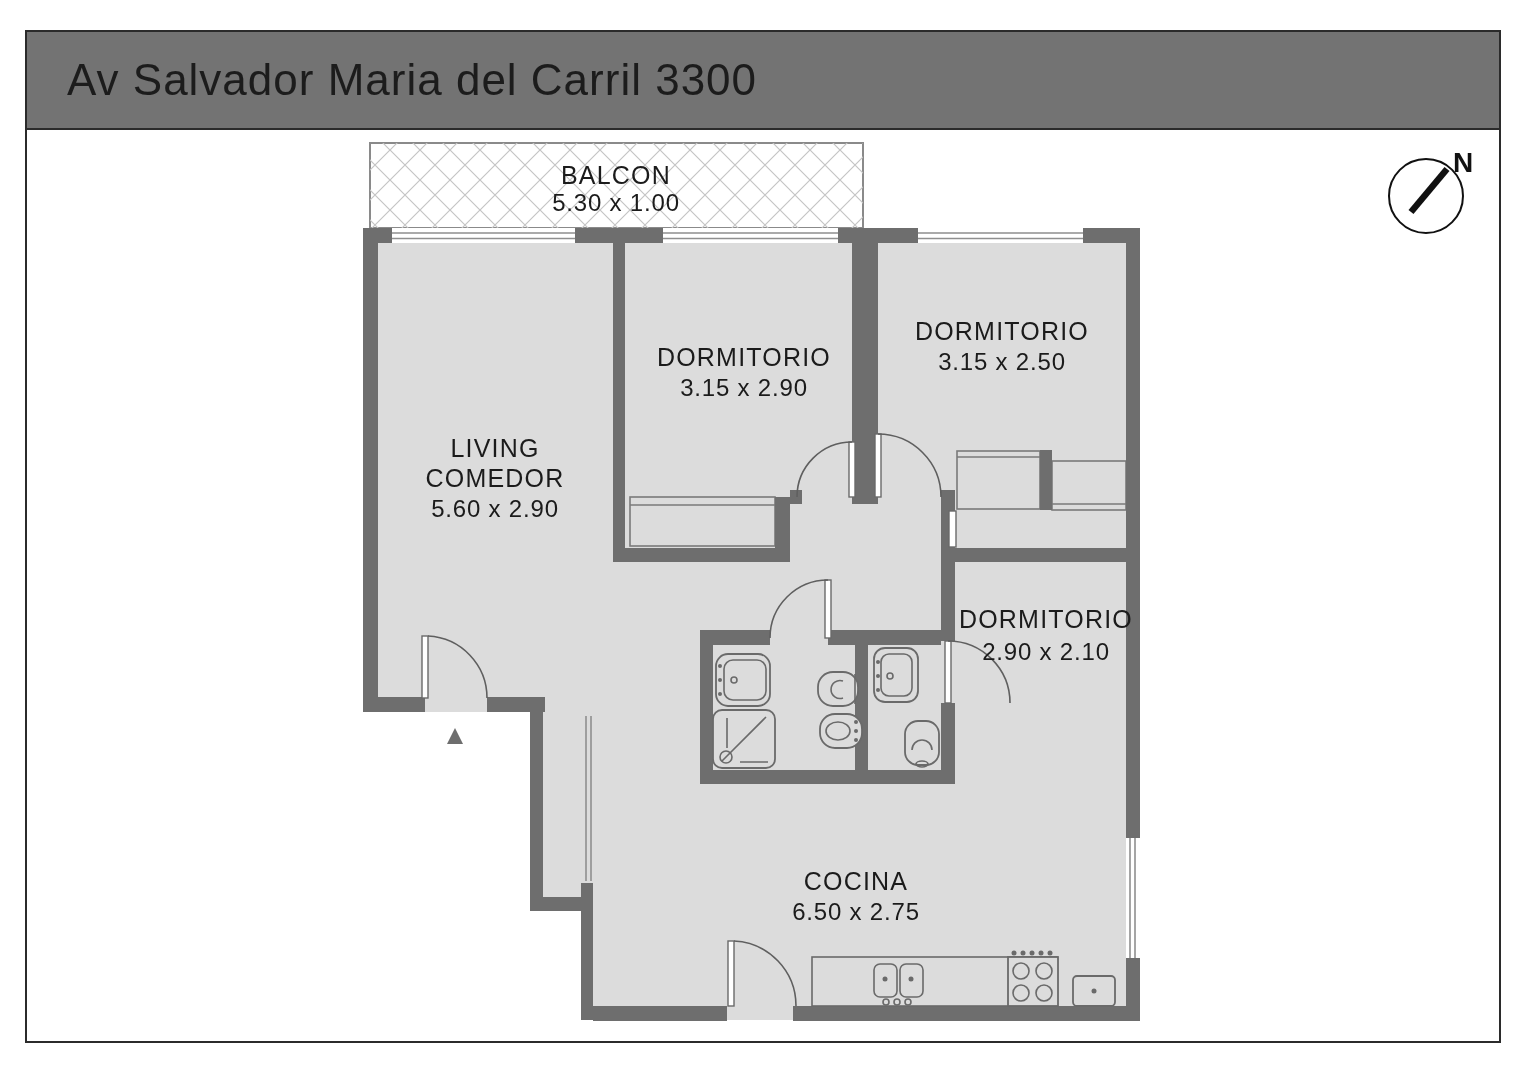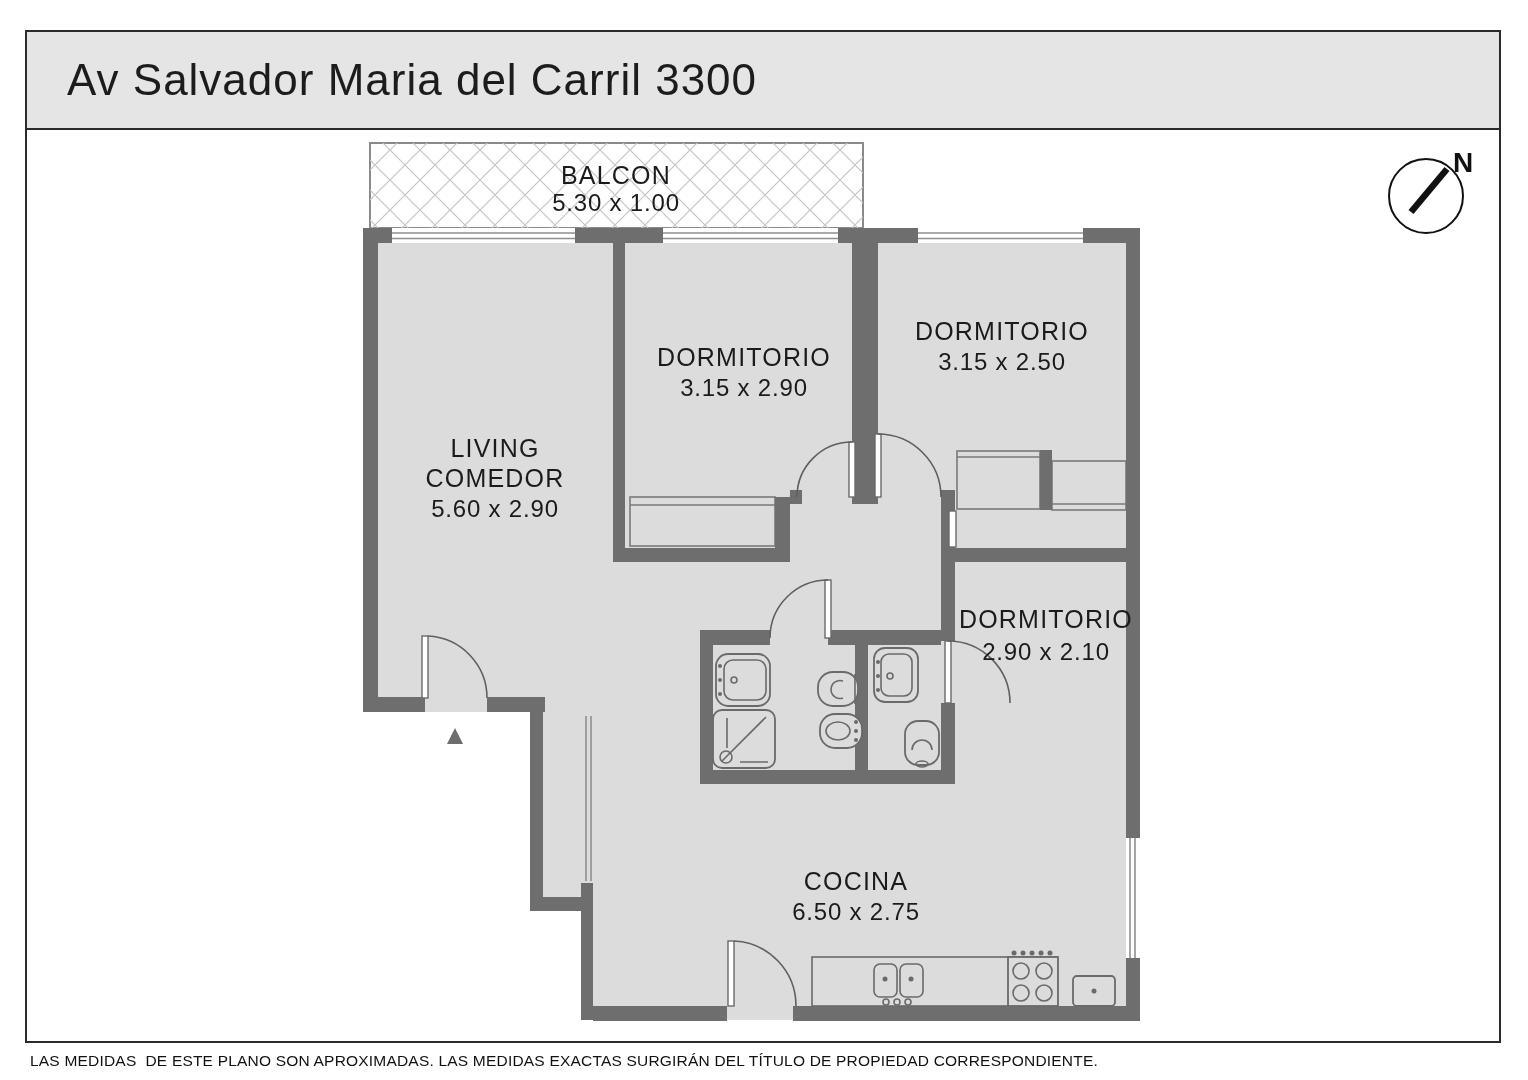--- a/index.html
+++ b/index.html
@@ -1,19 +1,19 @@
 <!DOCTYPE html>
 <html><head>
 <meta charset="utf-8">
 <style>
   html,body{margin:0;padding:0;background:#ffffff;}
   body{width:1528px;height:1080px;position:relative;overflow:hidden;
        font-family:"Liberation Sans", sans-serif;color:#1b1b1b;}
   .title-box{position:absolute;left:25px;top:30px;width:1476px;height:98px;
-      border:2px solid #2b2b2b;border-bottom:none;box-sizing:border-box;background:#e5e5e5;
+      border:2px solid #2b2b2b;border-bottom:none;box-sizing:border-box;background:#737373;
       display:flex;align-items:center;}
   .title-box h1{margin:0 0 0 40px;font-size:44px;font-weight:400;letter-spacing:1px;color:#1c1c1c;}
   .plan-box{position:absolute;left:25px;top:128px;width:1476px;height:915px;
       border:2px solid #2b2b2b;box-sizing:border-box;background:#fff;}
   .plan-svg{position:absolute;left:0;top:0;width:1528px;height:1080px;}
   .footer{position:absolute;left:30px;top:1052px;width:1468px;display:flex;
       justify-content:space-between;align-items:flex-start;}
   .footer .disclaimer{font-size:15.5px;letter-spacing:.2px;white-space:pre-wrap;color:#111;}
   .footer .credit{font-size:16px;letter-spacing:.4px;color:#111;
       border-bottom:3px solid #111;padding-bottom:2px;white-space:nowrap;}
@@ -183,14 +183,13 @@
   </g>
 
   <g>
     <circle cx="1426" cy="196" r="37" fill="#ffffff" stroke="#111" stroke-width="2"></circle>
     <line x1="1411" y1="212" x2="1447" y2="169" stroke="#111" stroke-width="6.5"></line>
     <text class="north" x="1463" y="172">N</text>
   </g>
 </svg>
 
 <div class="footer">
-  <div class="disclaimer">LAS MEDIDAS  DE ESTE PLANO SON APROXIMADAS. LAS MEDIDAS EXACTAS SURGIRÁN DEL TÍTULO DE PROPIEDAD CORRESPONDIENTE.</div>
 </div>
 
 </body></html>

